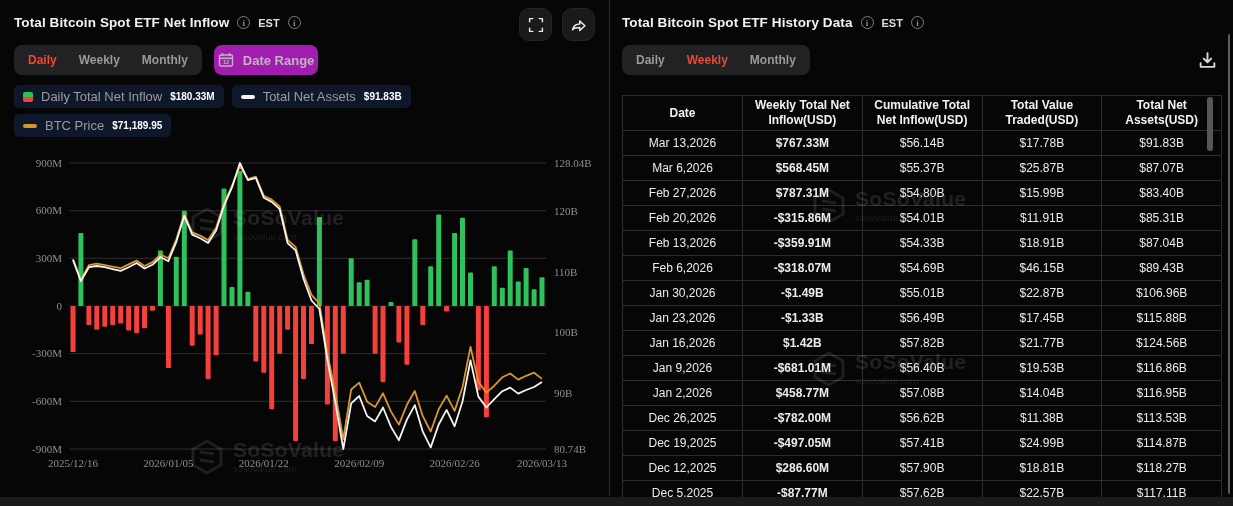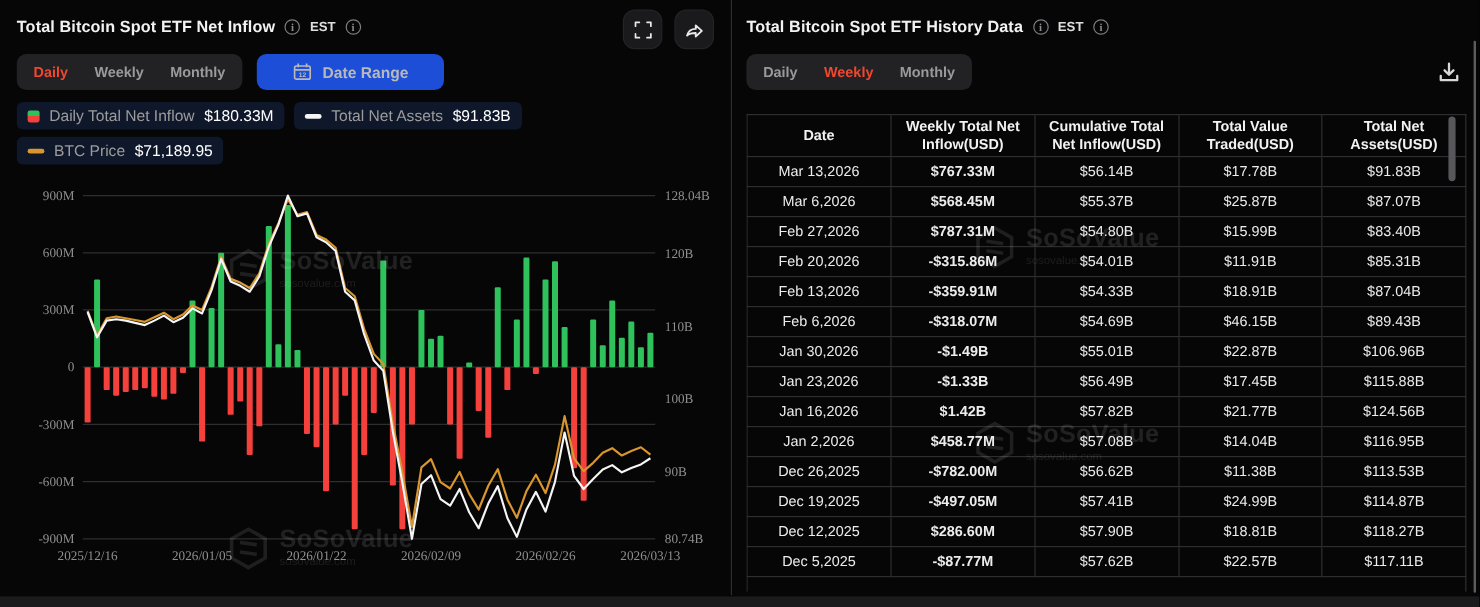--- a/index.html
+++ b/index.html
@@ -27,33 +27,33 @@
   .icon-btn { width:33px; height:33px; background:#1a1a1c; border:1px solid #242427;
     border-radius:10px; display:flex; align-items:center; justify-content:center; cursor:pointer; }
   .icon-btn svg { stroke:#e8e8e8; fill:none; stroke-width:1.8; stroke-linecap:round; stroke-linejoin:round; }
 
   
   .controls-row { margin-top:15px; display:flex; align-items:center; gap:12px; position:relative; }
   .tab-group { display:inline-flex; align-items:center; gap:22px; background:#222225;
     border-radius:8px; padding:8px 14px; }
   .tab { font-size:12px; font-weight:600; color:#9a9a9a; cursor:pointer; }
   .tab.active { color:#f0472e; }
-  .date-range-btn { display:inline-flex; align-items:center; gap:9px; background:#1d4ed8;
-    border-radius:8px; padding:7px 30px; color:#b9b9b9; font-size:13px; font-weight:700; cursor:pointer; }
+  .date-range-btn { display:inline-flex; align-items:center; gap:9px; background:#a21caf;
+    border-radius:8px; padding:7px 4px; color:#b9b9b9; font-size:13px; font-weight:700; cursor:pointer; }
   .date-range-btn svg { stroke:#b9b9b9; fill:none; stroke-width:1.4; }
   .download-btn { position:absolute; right:13px; top:6px; cursor:pointer; }
   .download-btn svg { stroke:#d8d8d8; fill:none; stroke-width:1.8; stroke-linecap:round; stroke-linejoin:round; }
 
   
   .legend-rows { margin-top:10px; }
   .legend-row { display:flex; gap:8px; margin-bottom:6px; }
   .chip { display:inline-flex; align-items:center; gap:8px; background:#0f172a;
     border-radius:5px; padding:4px 9px; }
   .chip-label { font-size:13px; color:#9c9c9c; }
-  .chip-value { font-size:13px; color:#ffffff; font-weight:400; }
+  .chip-value { font-size:10px; color:#ffffff; font-weight:700; }
   .chip-icon-split { width:10px; height:10px; border-radius:2px;
     background:linear-gradient(#2fc15b 0 50%, #f4413c 50% 100%); }
   .chip-icon-dash { width:14px; height:4px; border-radius:2px; }
   .dash-white { background:#f5f5f5; }
   .dash-orange { background:#d9952e; }
 
   
   .chart-wrap { position:relative; margin-top:6px; }
   .axis-text { font-size:11px; fill:#8f8f8f; font-family:"Liberation Serif", serif; }
 
@@ -353,20 +353,27 @@
               <td>$115.88B</td>
             </tr>
             <tr>
               <td>Jan 16,2026</td>
               <td class="pos">$1.42B</td>
               <td>$57.82B</td>
               <td>$21.77B</td>
               <td>$124.56B</td>
             </tr>
             <tr>
+              <td>Jan 9,2026</td>
+              <td class="neg">-$681.01M</td>
+              <td>$56.40B</td>
+              <td>$19.53B</td>
+              <td>$116.86B</td>
+            </tr>
+            <tr>
               <td>Jan 2,2026</td>
               <td class="pos">$458.77M</td>
               <td>$57.08B</td>
               <td>$14.04B</td>
               <td>$116.95B</td>
             </tr>
             <tr>
               <td>Dec 26,2025</td>
               <td class="neg">-$782.00M</td>
               <td>$56.62B</td>

